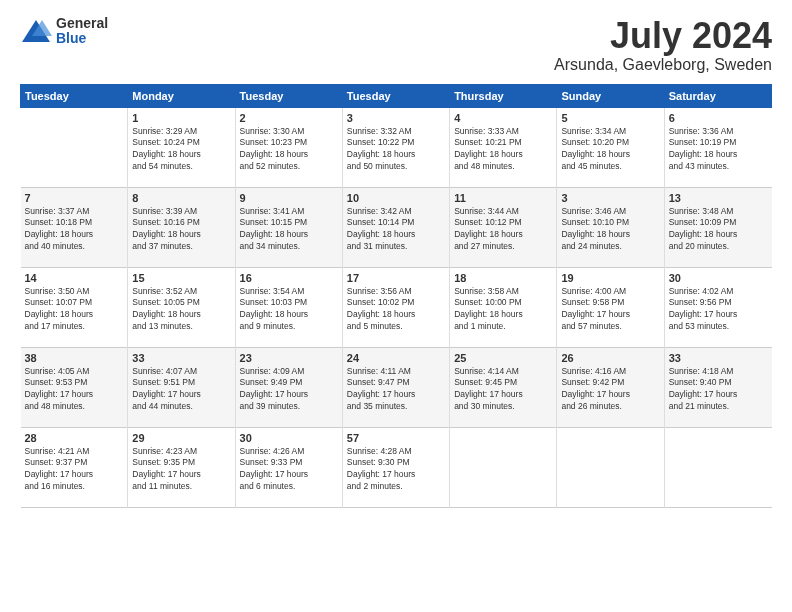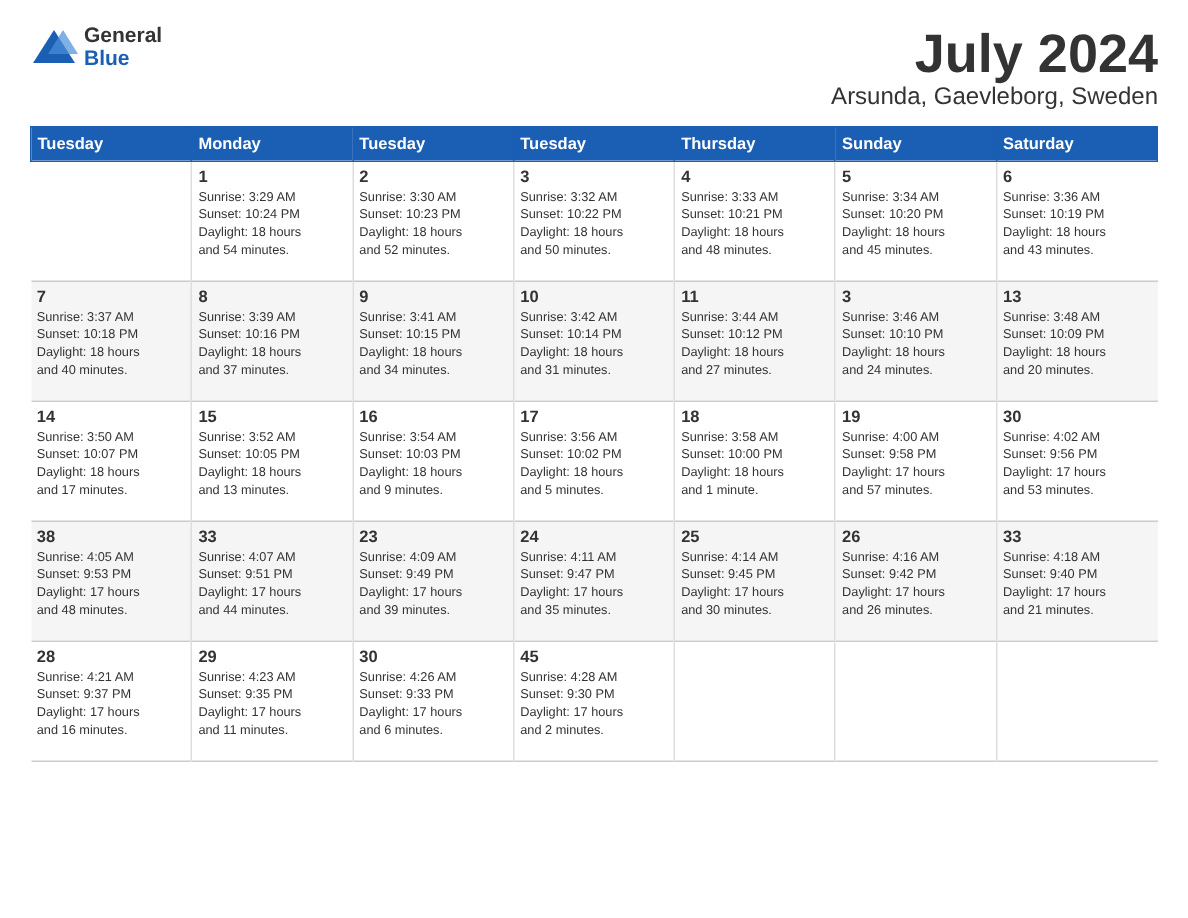--- a/index.html
+++ b/index.html
@@ -242,21 +242,21 @@
           </td>
           <td>
             <span class="day-number">29</span>
             <div class="cell-text">Sunrise: 4:23 AM<br>Sunset: 9:35 PM<br>Daylight: 17 hours<br>and 11 minutes.</div>
           </td>
           <td>
             <span class="day-number">30</span>
             <div class="cell-text">Sunrise: 4:26 AM<br>Sunset: 9:33 PM<br>Daylight: 17 hours<br>and 6 minutes.</div>
           </td>
           <td>
-            <span class="day-number">45</span>
+            <span class="day-number">57</span>
             <div class="cell-text">Sunrise: 4:28 AM<br>Sunset: 9:30 PM<br>Daylight: 17 hours<br>and 2 minutes.</div>
           </td>
           <td></td>
           <td></td>
           <td></td>
         </tr>
       </tbody>
   </table>
 </div>
 

